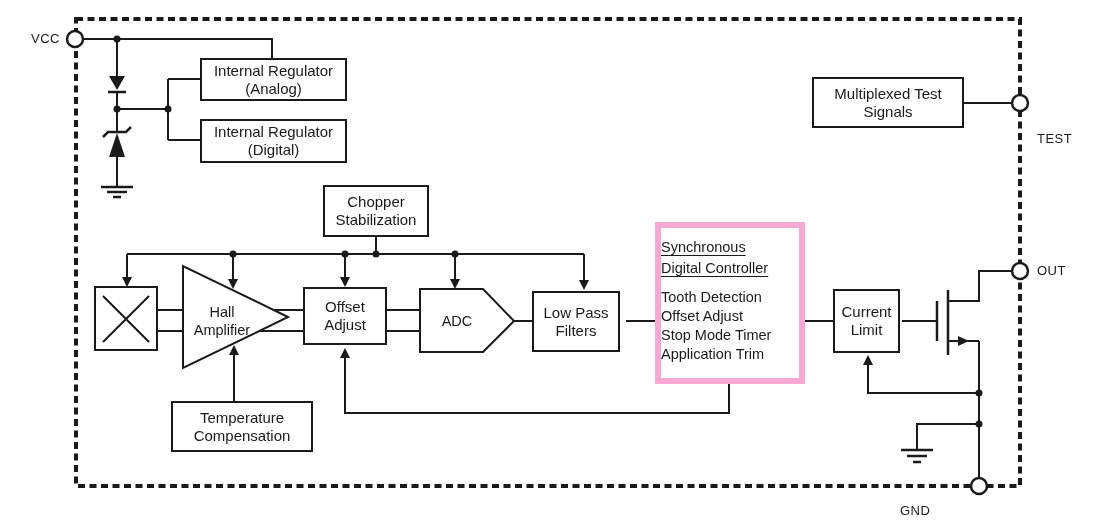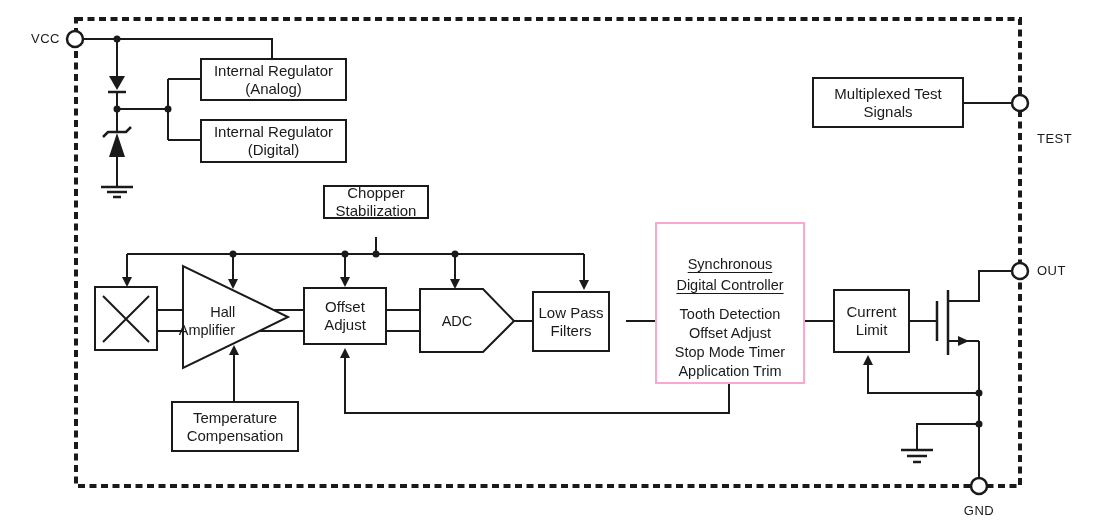--- a/index.html
+++ b/index.html
@@ -16,22 +16,22 @@
   }
   .floatlbl{
     position:absolute;display:flex;align-items:center;justify-content:center;
     text-align:center;font-size:14.5px;line-height:18px;white-space:pre-line;
     background:transparent;
   }
   .term{
     position:absolute;font-size:13px;line-height:20px;letter-spacing:0.5px;
   }
   .ctrl{
-    position:absolute;box-sizing:border-box;border:2px solid #f9a8d4;background:#fff;
-    text-align:center;font-size:14.5px;line-height:19px;padding-top:30px;
+    position:absolute;box-sizing:border-box;border:6px solid #f9a8d4;background:#fff;
+    font-size:14.5px;line-height:19px;padding-top:9px;
   }
   .ctrl .t{ text-decoration:underline; text-underline-offset:3px; line-height:21px;}
   .ctrl .gap{height:9px;}
   .ctrl .fn{line-height:19px;}
 </style>
 </head>
 <body>
 
 <div id="stage">
 
@@ -151,51 +151,51 @@
 
   <div class="blk" style="left:200px;top:58px;width:147px;height:43px;">Internal Regulator
 (Analog)</div>
 
   <div class="blk" style="left:200px;top:119px;width:147px;height:44px;">Internal Regulator
 (Digital)</div>
 
   <div class="blk" style="left:812px;top:77px;width:152px;height:51px;">Multiplexed Test
 Signals</div>
 
-  <div class="blk" style="left:323px;top:185px;width:106px;height:34px;">Chopper
+  <div class="blk" style="left:323px;top:185px;width:106px;height:52px;">Chopper
 Stabilization</div>
 
-  <div class="floatlbl" style="left:165px;top:298px;width:84px;height:46px;text-align:right;">Hall
+  <div class="floatlbl" style="left:180px;top:298px;width:84px;height:46px;">Hall
 Amplifier</div>
 
   <div class="blk" style="left:303px;top:287px;width:84px;height:58px;">Offset
 Adjust</div>
 
   <div class="floatlbl" style="left:424px;top:306px;width:66px;height:30px;">ADC</div>
 
-  <div class="blk" style="left:532px;top:291px;width:78px;height:61px;">Low Pass
+  <div class="blk" style="left:532px;top:291px;width:88px;height:61px;">Low Pass
 Filters</div>
 
   <div class="ctrl" style="left:655px;top:222px;width:150px;height:162px;">
     <div class="t">Synchronous</div>
     <div class="t">Digital Controller</div>
     <div class="gap"></div>
     <div class="fn">Tooth Detection</div>
     <div class="fn">Offset Adjust</div>
     <div class="fn">Stop Mode Timer</div>
     <div class="fn">Application Trim</div>
   </div>
 
-  <div class="blk" style="left:833px;top:289px;width:77px;height:64px;">Current
+  <div class="blk" style="left:833px;top:289px;width:67px;height:64px;">Current
 Limit</div>
 
-  <div class="blk" style="left:171px;top:401px;width:128px;height:51px;">Temperature
+  <div class="blk" style="left:171px;top:401px;width:142px;height:51px;">Temperature
 Compensation</div>
 
   <div class="term" style="left:6px;top:29px;width:54px;text-align:right;">VCC</div>
 
   <div class="term" style="left:1037px;top:93px;width:60px;margin-top:36px;">TEST</div>
 
   <div class="term" style="left:1037px;top:261px;width:60px;">OUT</div>
 
-  <div class="term" style="left:949px;top:501px;width:60px;text-align:center;">GND</div>
+  <div class="term" style="left:900px;top:501px;width:60px;">GND</div>
 
 </div>
 
 </body></html>

